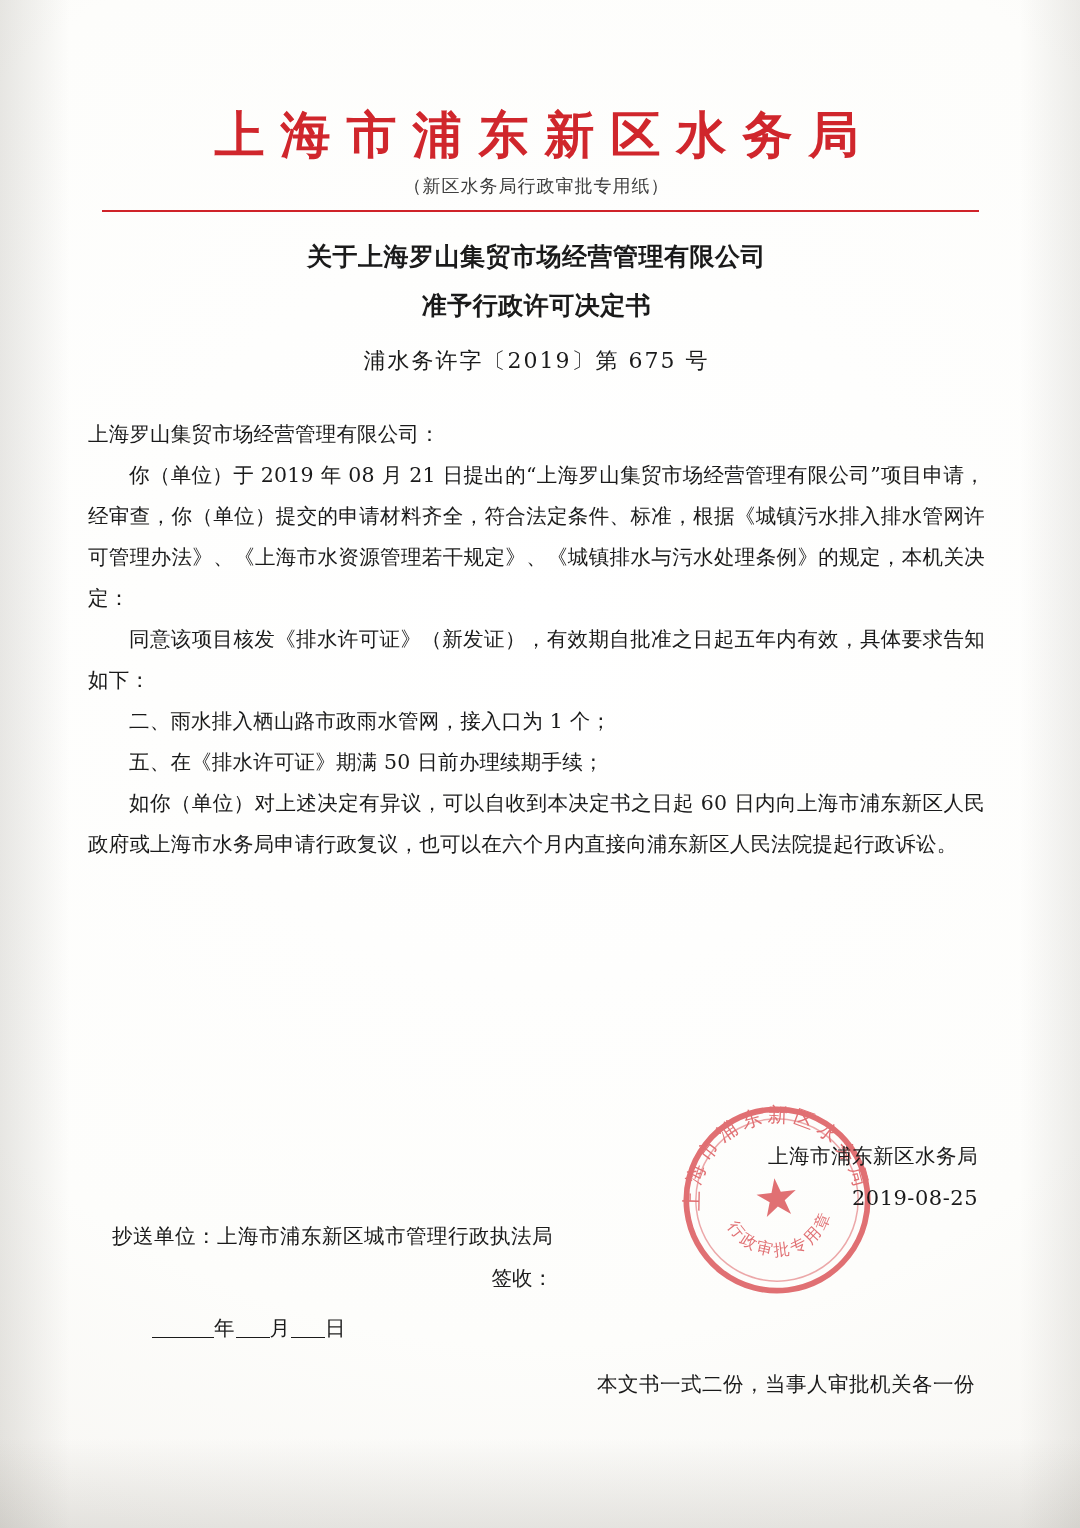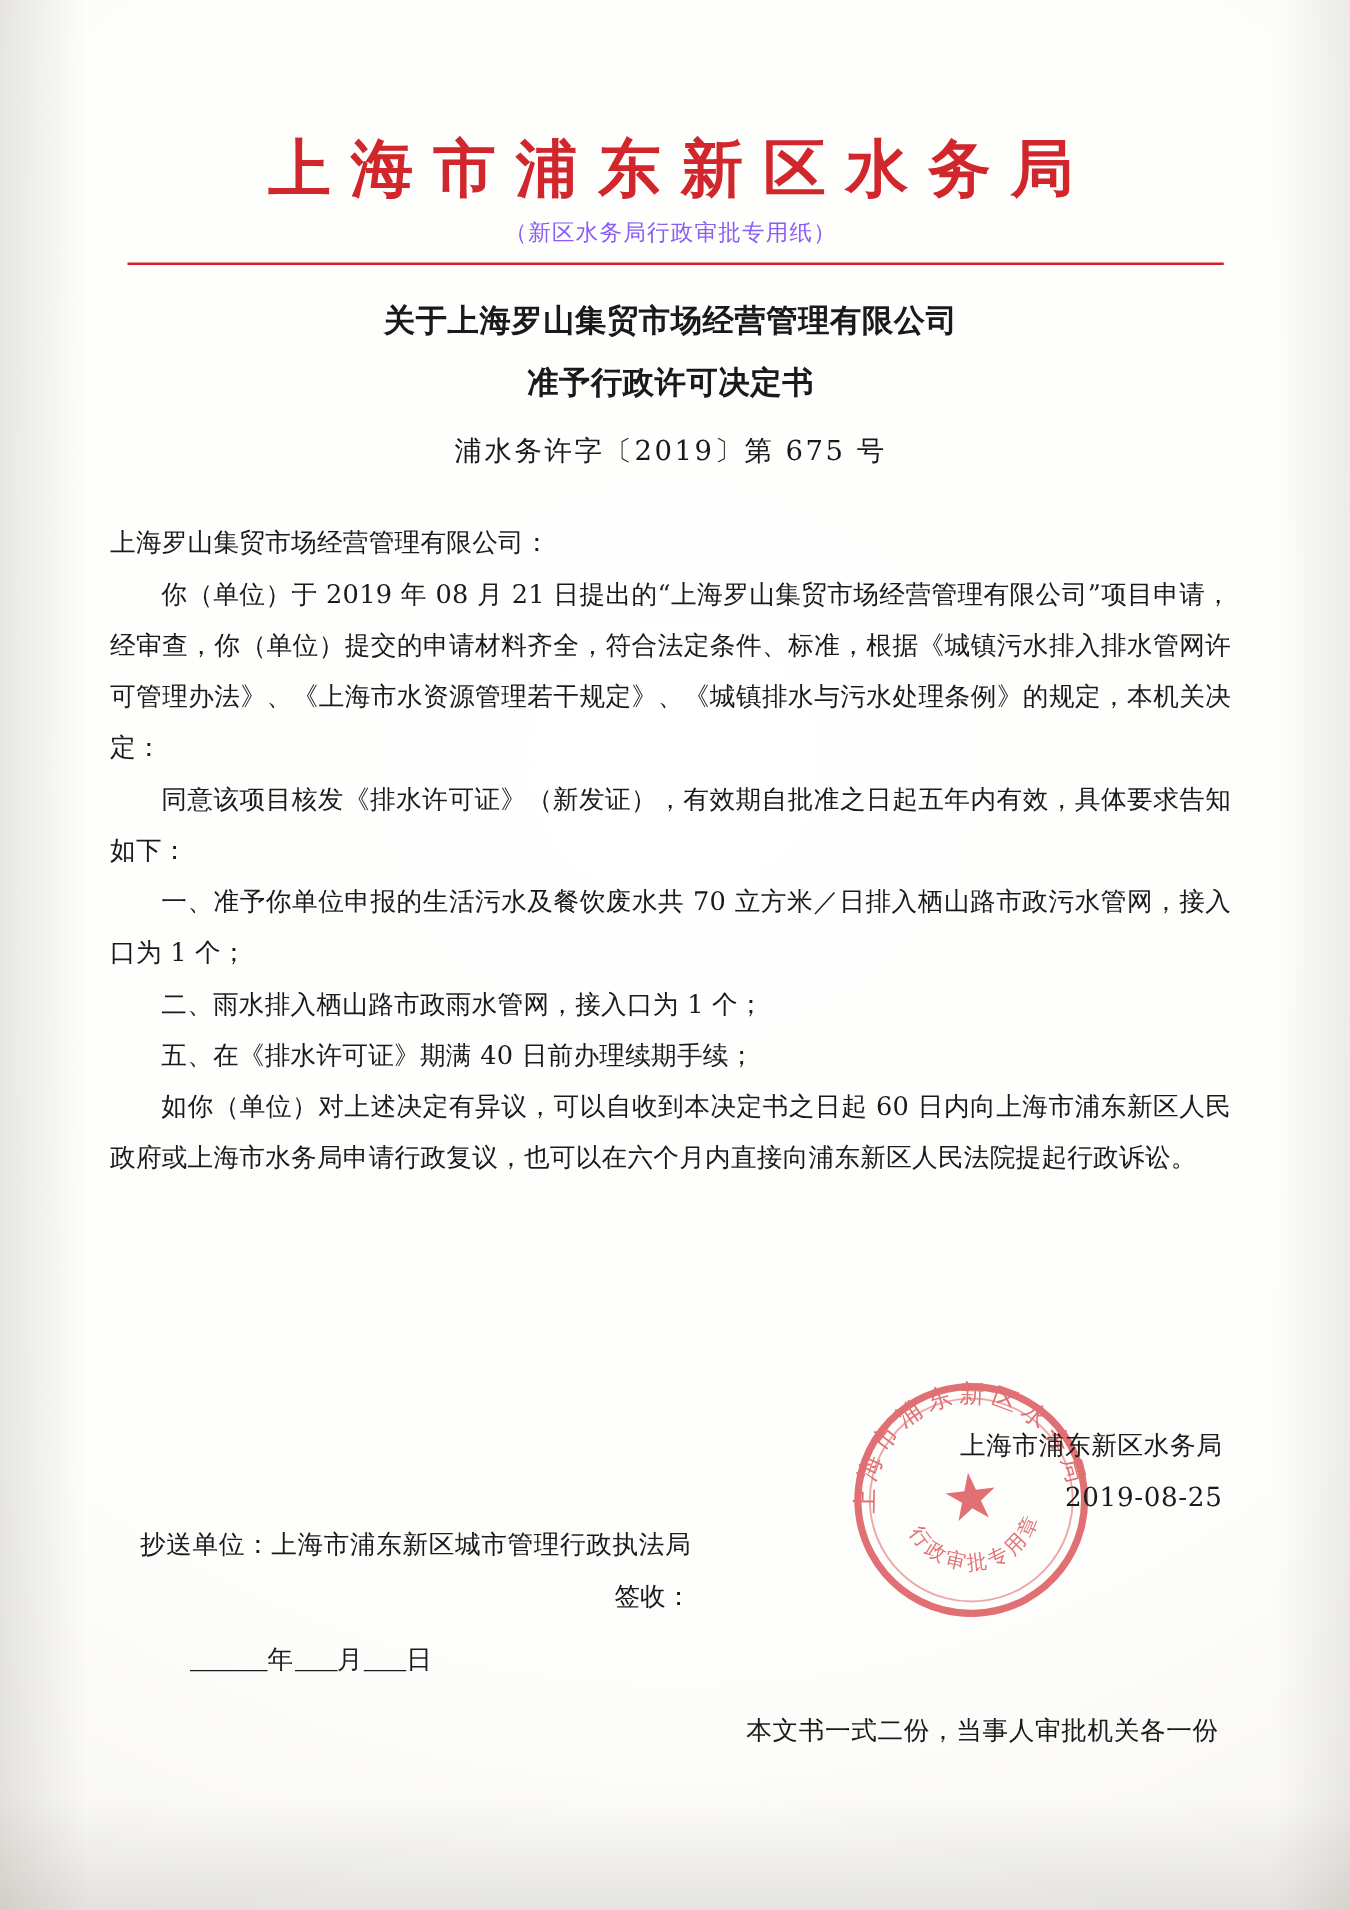--- a/index.html
+++ b/index.html
@@ -56,21 +56,21 @@
     color: #d0262c;
     font-size: 50px;
     font-weight: bold;
     letter-spacing: 16px;
     line-height: 1.08;
     white-space: nowrap;
     font-family: "DejaVu Serif", serif;
     text-indent: 16px;
   }
   .org-sub {
-    color: #8b5cf6;
+    color: #404040;
     font-size: 18px;
     letter-spacing: 1px;
     margin-top: 12px;
     font-family: "DejaVu Serif", serif;
   }
   .red-rule {
     margin-top: 12px;
     height: 2px;
     background: #cf2329;
     margin-left: 14px;
@@ -190,23 +190,22 @@
   </div>
 
   <div class="doc-title">关于上海罗山集贸市场经营管理有限公司</div>
   <div class="doc-title second">准予行政许可决定书</div>
   <div class="doc-number">浦水务许字〔2019〕第 675 号</div>
 
   <div class="body-block">
     <p>上海罗山集贸市场经营管理有限公司：</p>
     <p class="p-indent">你（单位）于 2019 年 08 月 21 日提出的“上海罗山集贸市场经营管理有限公司”项目申请，经审查，你（单位）提交的申请材料齐全，符合法定条件、标准，根据《城镇污水排入排水管网许可管理办法》、《上海市水资源管理若干规定》、《城镇排水与污水处理条例》的规定，本机关决定：</p>
     <p class="p-indent">同意该项目核发《排水许可证》（新发证），有效期自批准之日起五年内有效，具体要求告知如下：</p>
-    <p class="p-indent">一、准予你单位申报的生活污水及餐饮废水共 70 立方米／日排入栖山路市政污水管网，接入口为 1 个；</p>
     <p class="p-indent">二、雨水排入栖山路市政雨水管网，接入口为 1 个；</p>
-    <p class="p-indent">五、在《排水许可证》期满 40 日前办理续期手续；</p>
+    <p class="p-indent">五、在《排水许可证》期满 50 日前办理续期手续；</p>
     <p class="p-indent">如你（单位）对上述决定有异议，可以自收到本决定书之日起 60 日内向上海市浦东新区人民政府或上海市水务局申请行政复议，也可以在六个月内直接向浦东新区人民法院提起行政诉讼。</p>
   </div>
 </div>
 
 <svg class="seal" viewBox="0 0 220 220">
   <defs>
     <path id="sealTopArc" d="M 28,110 A 82,82 0 0 1 192,110"></path>
     <path id="sealBotArc" d="M 52,110 A 58,58 0 0 0 168,110"></path>
   </defs>
   <circle cx="110" cy="110" r="95" fill="none" stroke="#d63a3f" stroke-width="6"></circle>

